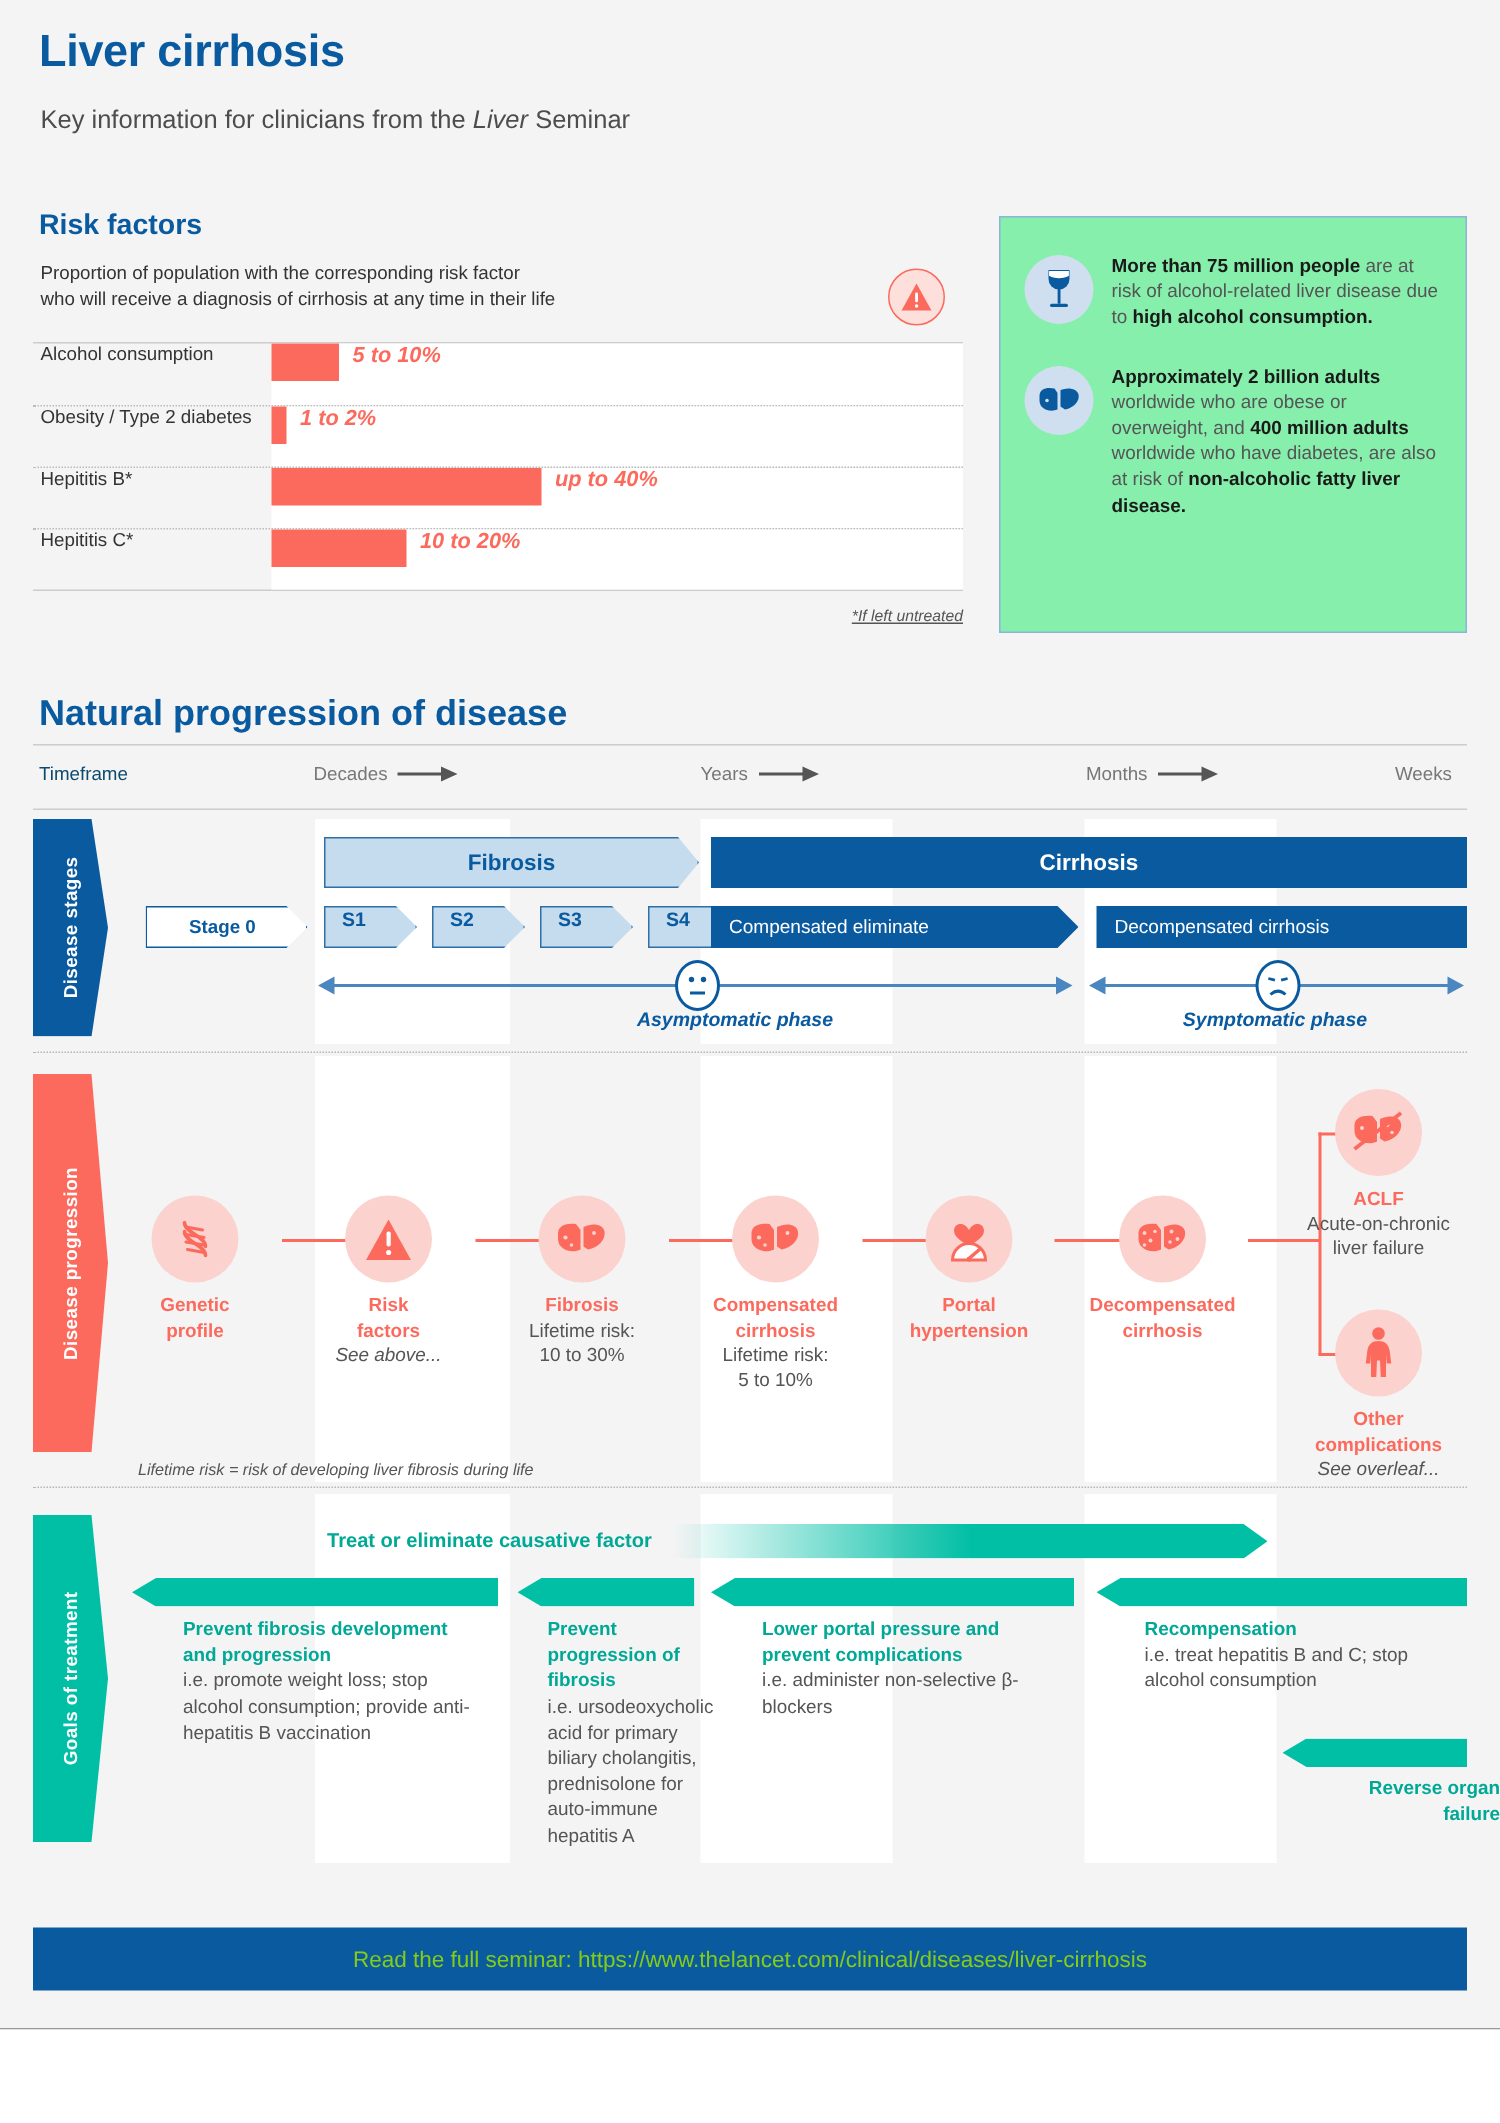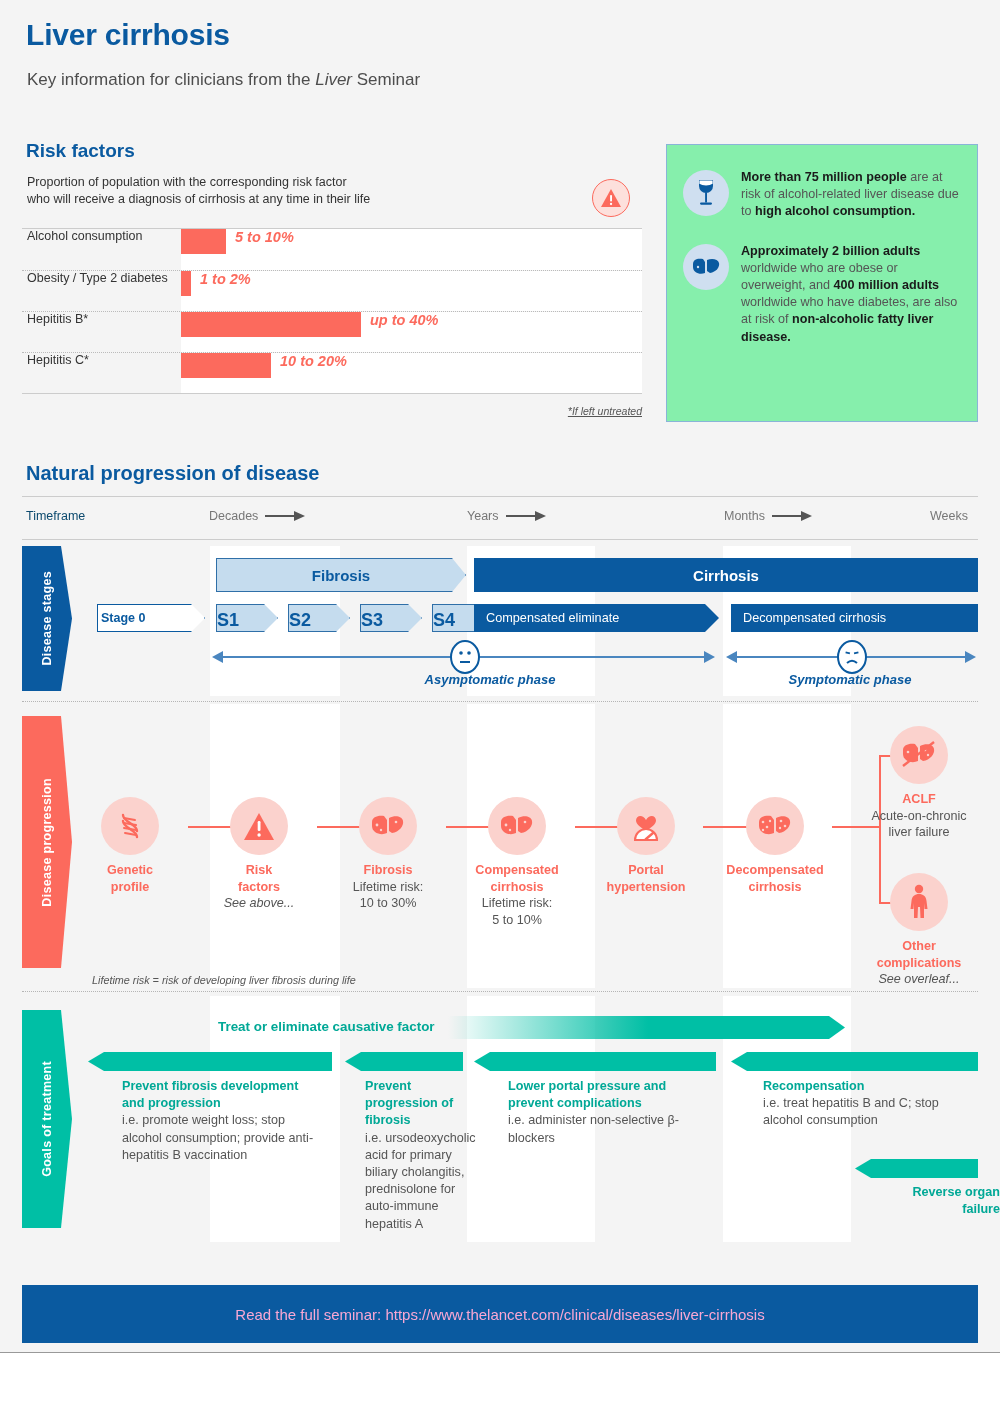--- a/index.html
+++ b/index.html
@@ -43,21 +43,21 @@
   
   .infobox { position:absolute; left:666px; top:144px; width:312px; height:278px;
              background:#86efac; border:1.3px solid #8ab4d8; }
   .ib-item { display:flex; gap:12px; padding:0 16px; }
   .ib-icon { flex:0 0 46px; height:46px; border-radius:50%; background:#cfdff0;
              display:flex; align-items:center; justify-content:center; margin-top:3px; }
   .ib-text { font-size:12.6px; line-height:17.2px; color:#555; padding-top:2px; }
   .ib-text b { color:#1a1a1a; }
 
   
-  #np-head { position:absolute; left:26px; top:462px; font-size:20px; }
+  #np-head { position:absolute; left:26px; top:462px; font-size:24px; }
 
   .tf-rule-top { position:absolute; left:22px; top:496px; width:956px; height:1px; background:#cccccc; }
   .tf-rule-bot { position:absolute; left:22px; top:539px; width:956px; height:1px; background:#cccccc; }
   .tf-label { position:absolute; top:509px; font-size:12.5px; }
   #tf-title { left:26px; color:#0c4a6e; }
   .tf-item { position:absolute; top:509px; font-size:12.5px; color:#777; display:flex;
              align-items:center; gap:7px; }
   .tf-arrow { display:inline-block; width:40px; height:10px; position:relative; }
   .tf-arrow:before { content:""; position:absolute; left:0; top:4px; width:31px; height:2px; background:#555; }
   .tf-arrow:after { content:""; position:absolute; left:29px; top:0px; border-left:11px solid #555;
@@ -78,23 +78,23 @@
   .vlabel span { writing-mode:vertical-rl; transform:rotate(180deg); white-space:nowrap; letter-spacing:.3px;}
   .pent { clip-path:polygon(0 0, 78% 0, 100% 50%, 78% 100%, 0 100%); }
   .chev-r { clip-path:polygon(0 0, calc(100% - 14px) 0, 100% 50%, calc(100% - 14px) 100%, 0 100%); }
 
   .fibrosis-bar { position:absolute; background:#c5dcee; border:1.2px solid #2f6fa8;
                   color:#0a5aa0; font-weight:bold; font-size:15px;
                   display:flex; align-items:center; justify-content:center; }
   .cirr-bar { position:absolute; background:#0a5aa0; color:#fff; font-weight:bold; font-size:15px;
               display:flex; align-items:center; justify-content:center; }
   .stage0 { position:absolute; background:#ffffff; border:1.2px solid #0a5aa0; color:#0a5aa0;
-            font-weight:bold; font-size:12.5px; display:flex; align-items:center; padding-left:3px;}
+            font-weight:bold; font-size:12.5px; display:flex; align-items:center; padding-left:28px;}
   .sbox { position:absolute; background:#c5dcee; border:1.2px solid #2f6fa8; color:#0a5aa0;
-          font-weight:bold; font-size:18px; display:flex; align-items:flex-end; padding-left:0; }
+          font-weight:bold; font-size:13px; display:flex; align-items:flex-start; padding-left:11px; }
   .compbar { position:absolute; background:#0a5aa0; color:#fff; font-size:12.7px;
              display:flex; align-items:center; padding-left:12px; }
   .decompbar { position:absolute; background:#0a5aa0; color:#fff; font-size:12.7px;
                display:flex; align-items:center; padding-left:12px; }
 
   .phase-line { position:absolute; height:2px; background:#4a86bf; }
   .phase-cap-l, .phase-cap-r { position:absolute; width:0; height:0; border-top:6px solid transparent;
                                border-bottom:6px solid transparent; }
   .phase-cap-l { border-right:11px solid #4a86bf; }
   .phase-cap-r { border-left:11px solid #4a86bf; }
@@ -120,22 +120,22 @@
   .tarrow { position:absolute; height:23px; background:#00bfa5;
             clip-path:polygon(0 0, calc(100% - 16px) 0, 100% 50%, calc(100% - 16px) 100%, 0 100%); }
   .larrow { position:absolute; height:19px; background:#00bfa5;
             clip-path:polygon(16px 0, 100% 0, 100% 100%, 16px 100%, 0 50%); }
   .goal-txt { position:absolute; font-size:12.6px; line-height:17.2px; }
   .goal-txt b { color:#00a896; }
   .goal-txt .g { color:#555; }
   .treat-label { position:absolute; font-size:13.4px; font-weight:bold; color:#00a896; }
 
   
-  .cta { position:absolute; left:22px; top:1285px; width:956px; height:58px; background:#0a5aa0;
-         color:#f9a8d4; font-size:15px; display:flex; align-items:center; justify-content:center; }
+  .cta { position:absolute; left:22px; top:1285px; width:956px; height:42px; background:#0a5aa0;
+         color:#84cc16; font-size:15px; display:flex; align-items:center; justify-content:center; }
   .foot-rule { position:absolute; left:0; top:1352px; width:1000px; height:1.4px; background:#999; }
   .footer { position:absolute; left:0; top:1353px; width:1000px; height:62px; background:#fff; }
 </style>
 </head>
 <body>
 
 <div class="page">
 
   <div class="title">Liver cirrhosis</div>
   <div class="subtitle">

